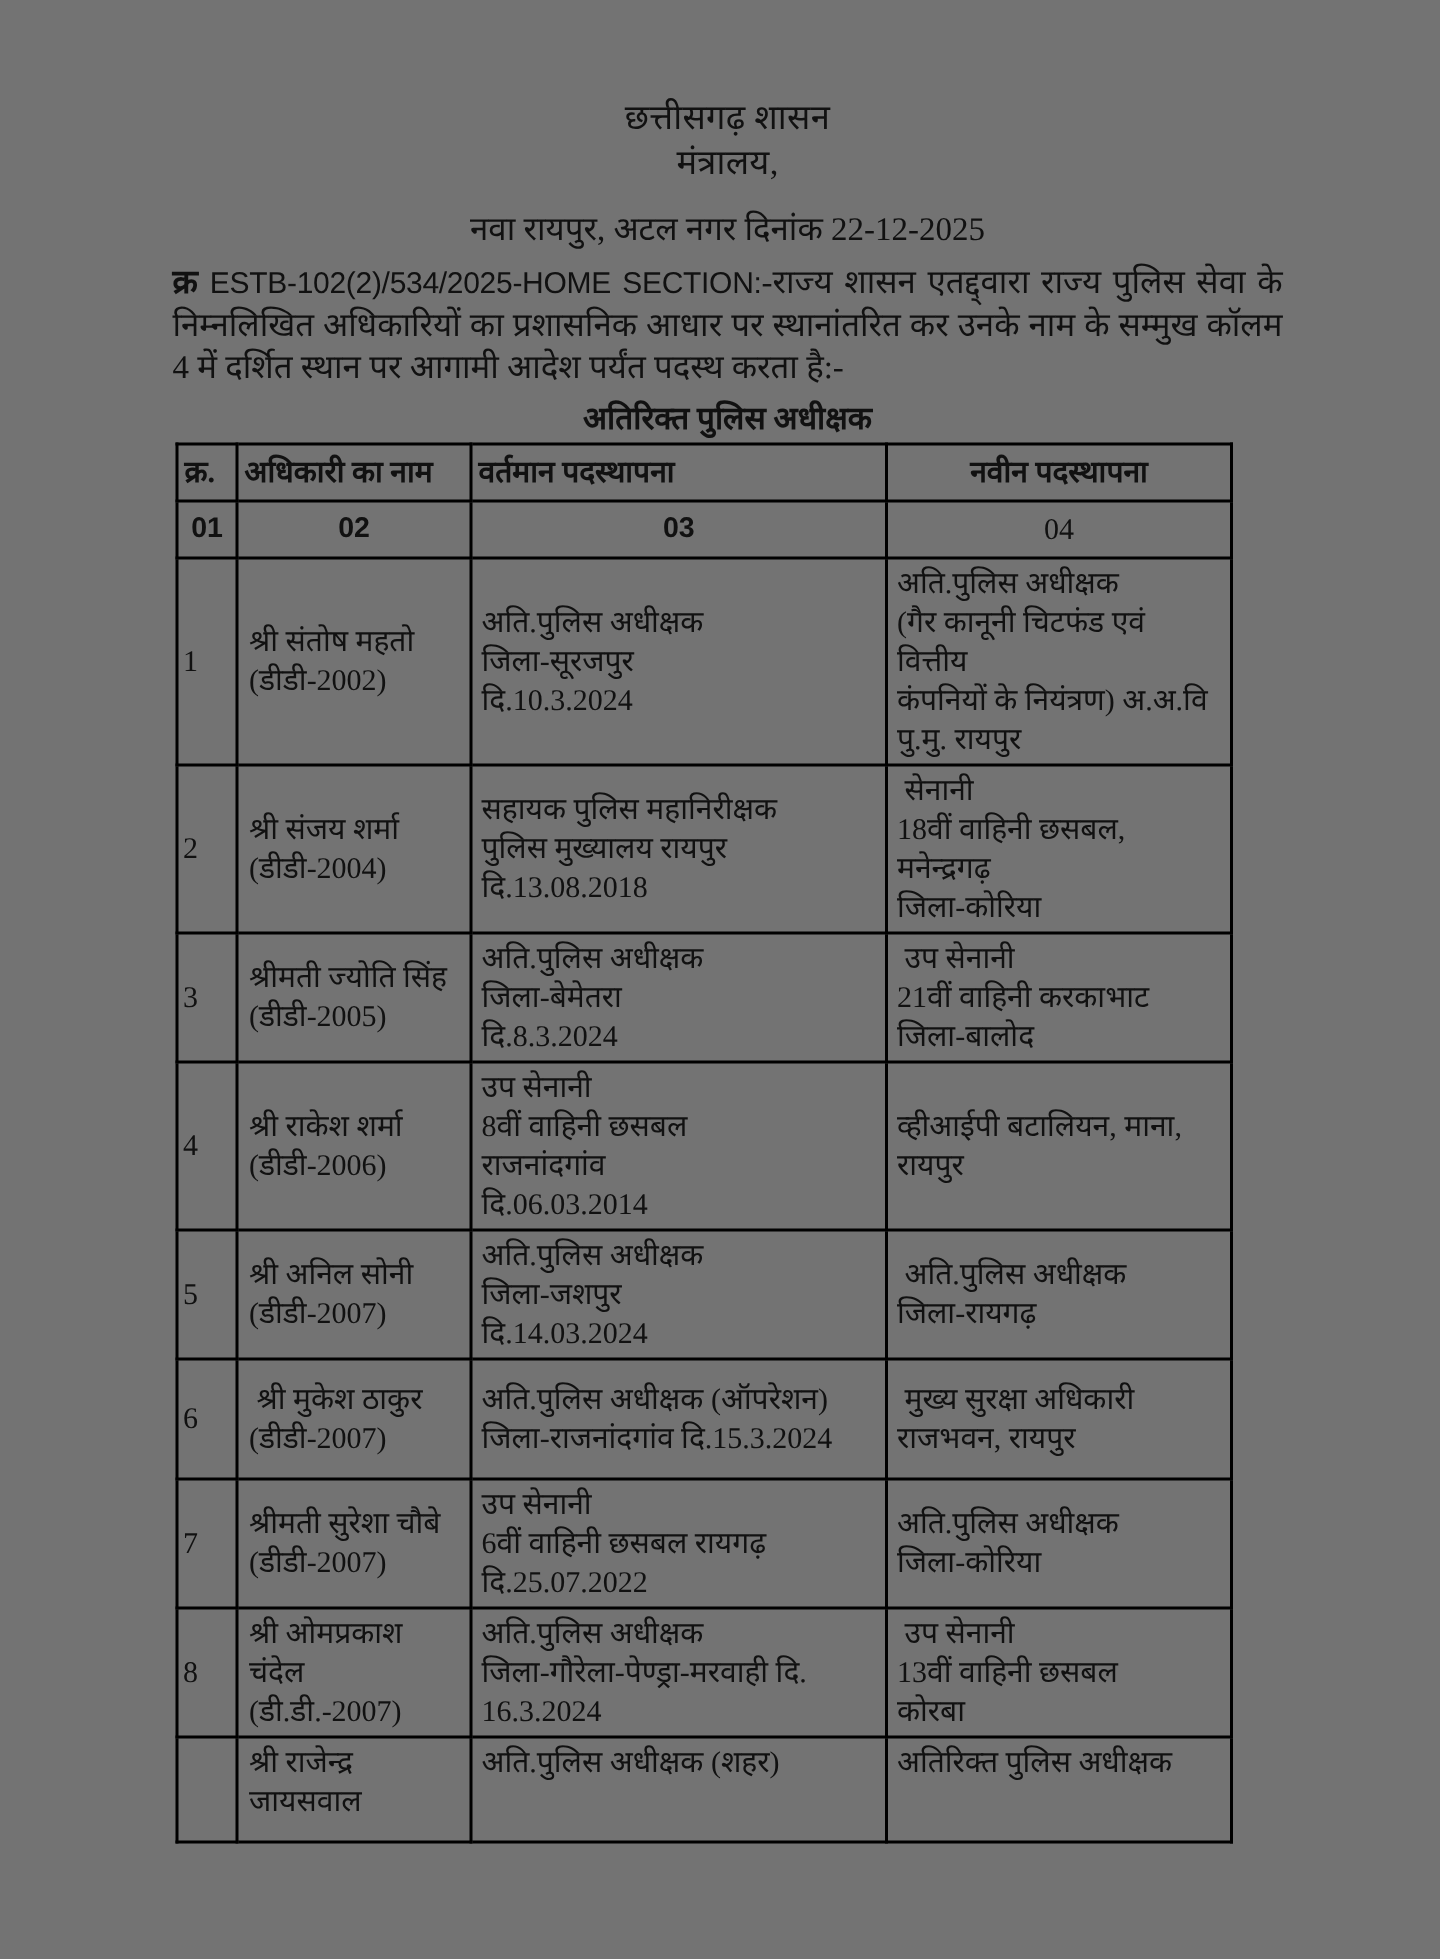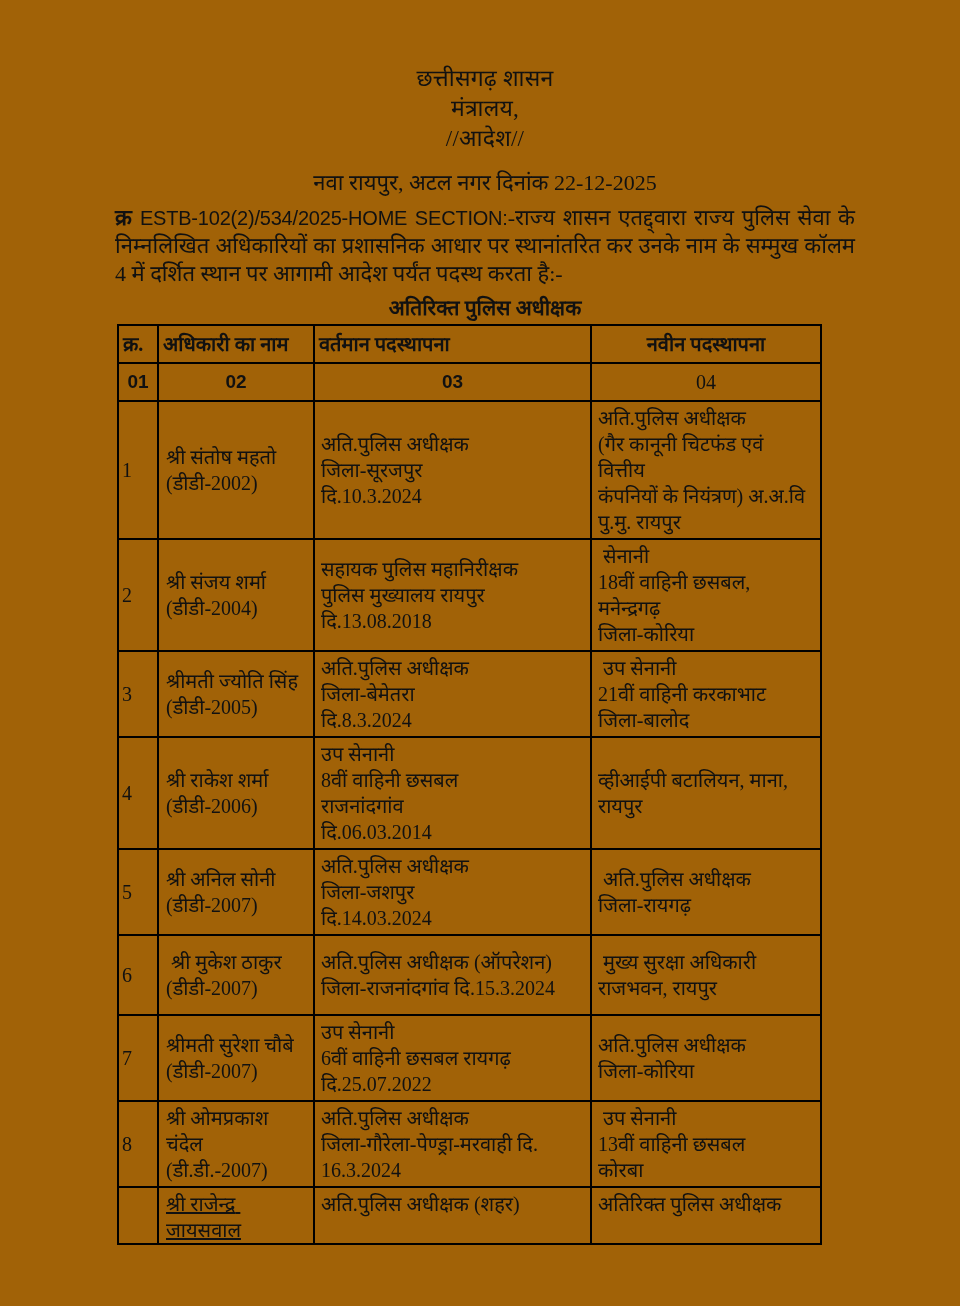--- a/index.html
+++ b/index.html
@@ -2,21 +2,21 @@
 <html><head>
 <meta charset="utf-8">
 <style>
   * { margin: 0; padding: 0; box-sizing: border-box; }
   html, body { background: #e8e8e8; }
   .page {
     position: relative;
     width: 960px;
     height: 1306px;
     margin: 0 auto;
-    background: #a16207;
+    background: #737373;
     color: #111111;
     font-family: "Liberation Serif", "DejaVu Serif", serif;
     overflow: hidden;
     padding: 64px 105px 0 115px;
   }
   
   .header-block {
     text-align: center;
     font-size: 23px;
     line-height: 30px;
@@ -84,31 +84,30 @@
   }
   tr.head-nums th.n-bold {
     font-weight: bold;
     font-family: "Liberation Sans", "DejaVu Sans", sans-serif;
     font-size: 19px;
   }
   tbody td { height: 80px; padding: 3px 6px; }
   td.col-sn   { padding-left: 3px; }
   td.col-name { padding-left: 7px; }
   tr.cut td { height: 44px; vertical-align: top; }
-  tr.cut td.col-name { vertical-align: bottom; padding-bottom: 0; text-decoration: underline; }
+  tr.cut td.col-name { vertical-align: bottom; padding-bottom: 13px; }
 </style>
 </head>
 <body>
 
 <div class="page">
 
   <div class="header-block">
     <div>छत्तीसगढ़ शासन</div>
     <div>मंत्रालय,</div>
-    <div>//आदेश//</div>
   </div>
 
   <div class="date-line">नवा रायपुर, अटल नगर दिनांक 22-12-2025</div>
 
   <p class="order-para"><span class="order-prefix">क्र</span><span class="order-number">ESTB-102(2)/534/2025-HOME SECTION:</span><span>-राज्य शासन एतद्द्वारा राज्य पुलिस सेवा के निम्नलिखित अधिकारियों का प्रशासनिक आधार पर स्थानांतरित कर उनके नाम के सम्मुख कॉलम 4 में दर्शित स्थान पर आगामी आदेश पर्यंत पदस्थ करता है:-</span></p>
 
   <div class="table-title">अतिरिक्त पुलिस अधीक्षक</div>
 
   <table class="transfer">
     <colgroup>

